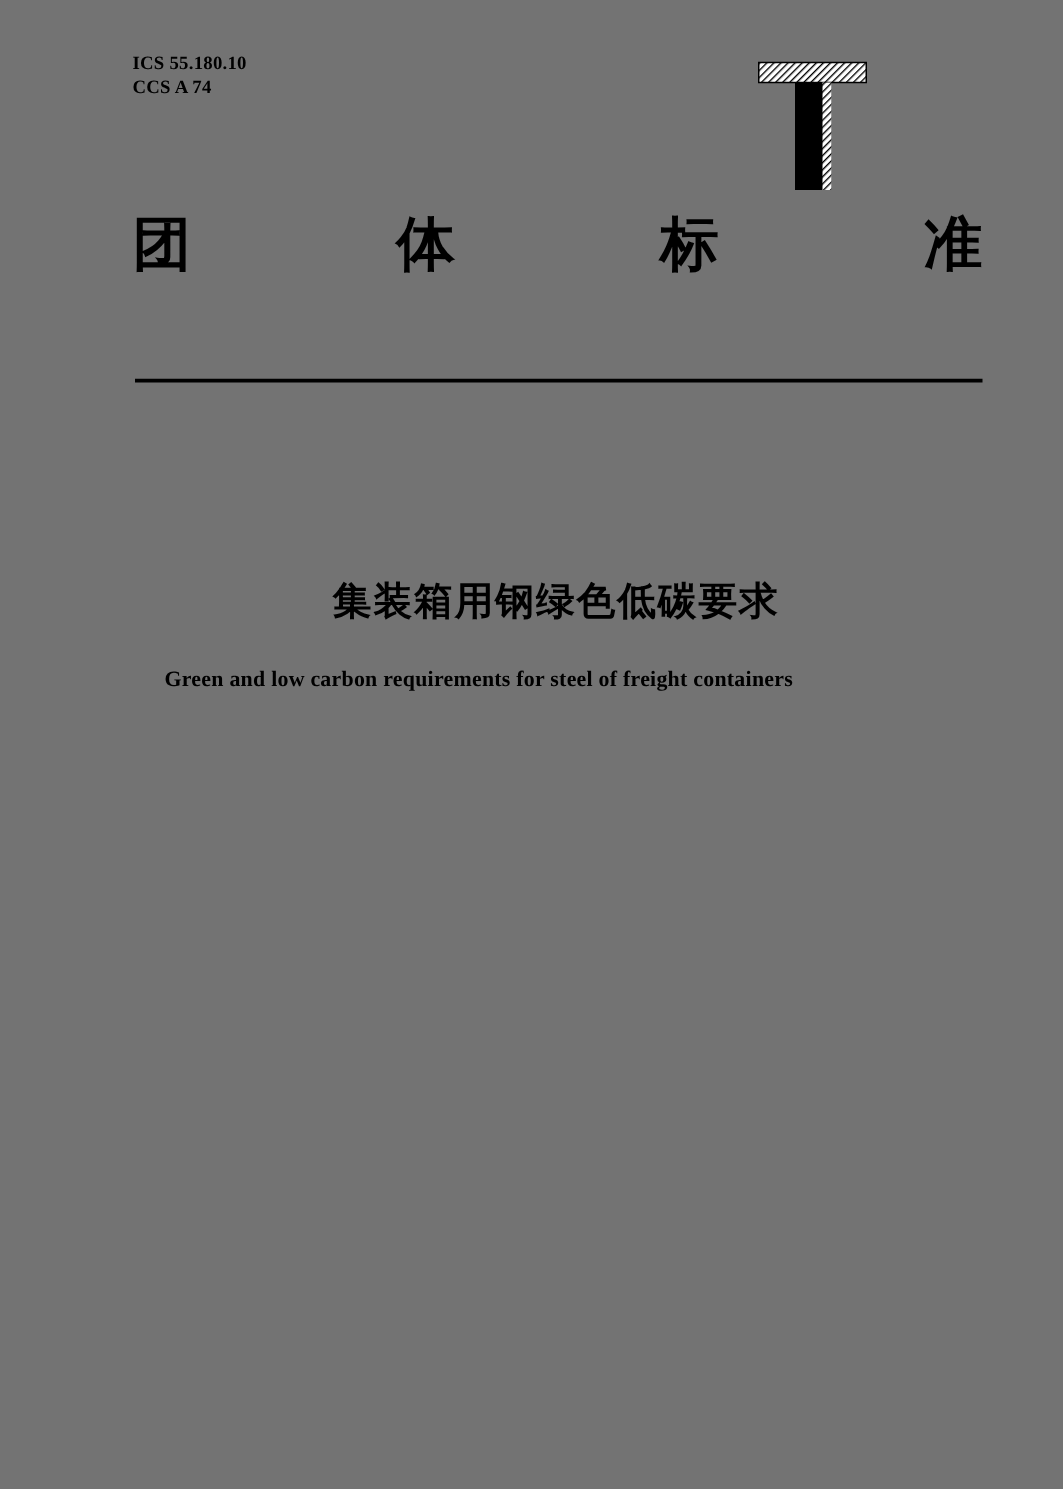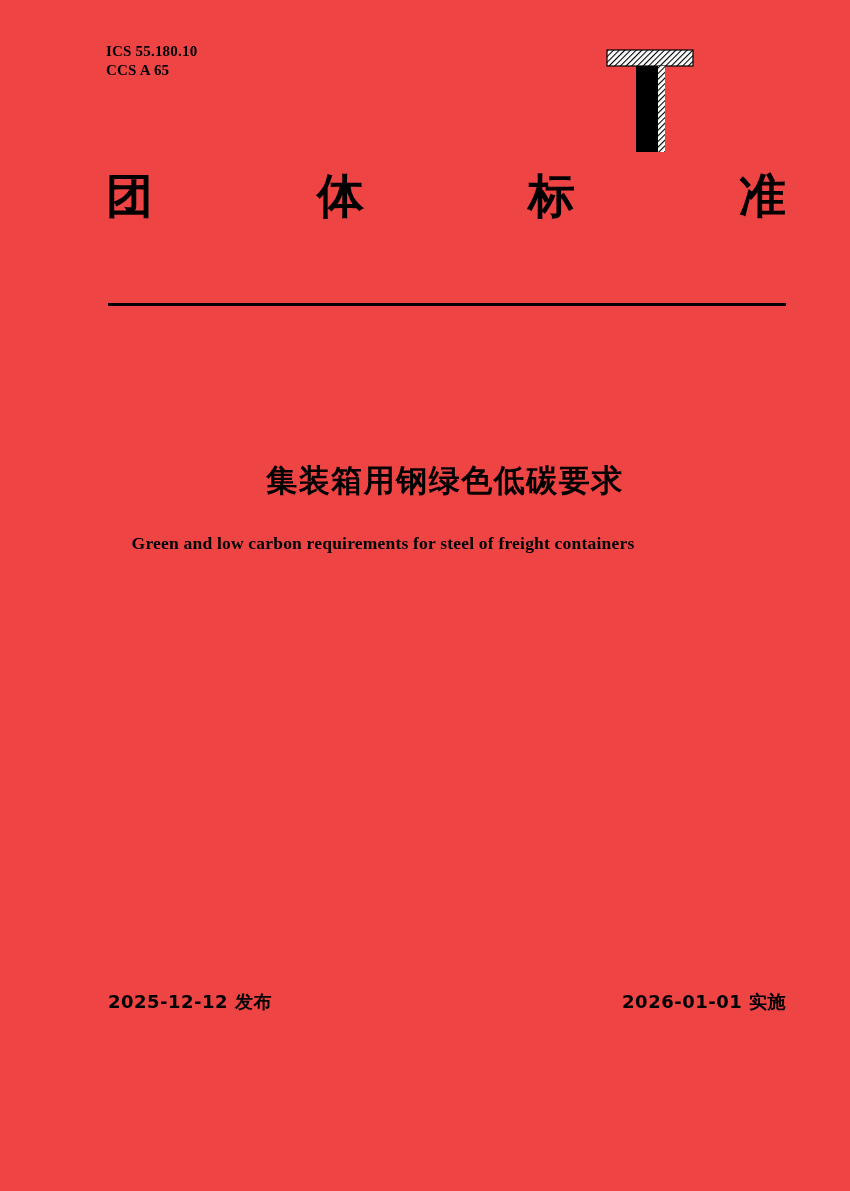--- a/index.html
+++ b/index.html
@@ -15,21 +15,21 @@
     position: relative;
     overflow: hidden;
   }
 
   .page {
     position: absolute;
     left: 0;
     top: 0;
     width: 850px;
     height: 1191px;
-    background: #ef4444;
+    background: #737373;
   }
 
   
   .codes {
     position: absolute;
     left: 106px;
     top: 42px;
     font-family: "Liberation Serif", serif;
     font-weight: bold;
     font-size: 15px;
@@ -140,21 +140,21 @@
     white-space: pre;
   }
 </style>
 </head>
 <body>
 
 <div class="page">
 
   <div class="codes">
     <div class="code-line">ICS 55.180.10</div>
-    <div class="code-line">CCS A 65</div>
+    <div class="code-line">CCS A 74</div>
   </div>
 
   <div class="t-logo">
     <svg width="100" height="110" viewBox="0 0 100 110" xmlns="http://www.w3.org/2000/svg">
       <defs>
         <pattern id="hatch" width="4" height="4" patternUnits="userSpaceOnUse" patternTransform="rotate(45)">
           <rect width="4" height="4" fill="#ffffff"></rect>
           <line x1="0" y1="0" x2="0" y2="4" stroke="#000000" stroke-width="2.2"></line>
         </pattern>
       </defs>
@@ -173,19 +173,15 @@
     <span>标</span>
     <span>准</span>
   </div>
 
 
   <div class="rule"></div>
 
   <div class="title-cn">集装箱用钢绿色低碳要求</div>
   <div class="title-en">Green and low carbon requirements for steel of freight containers</div>
 
-  <div class="date-row">
-    <span>2025-12-12 发布</span>
-    <span>2026-01-01 实施</span>
-  </div>
 
 
 </div>
 
 </body></html>

